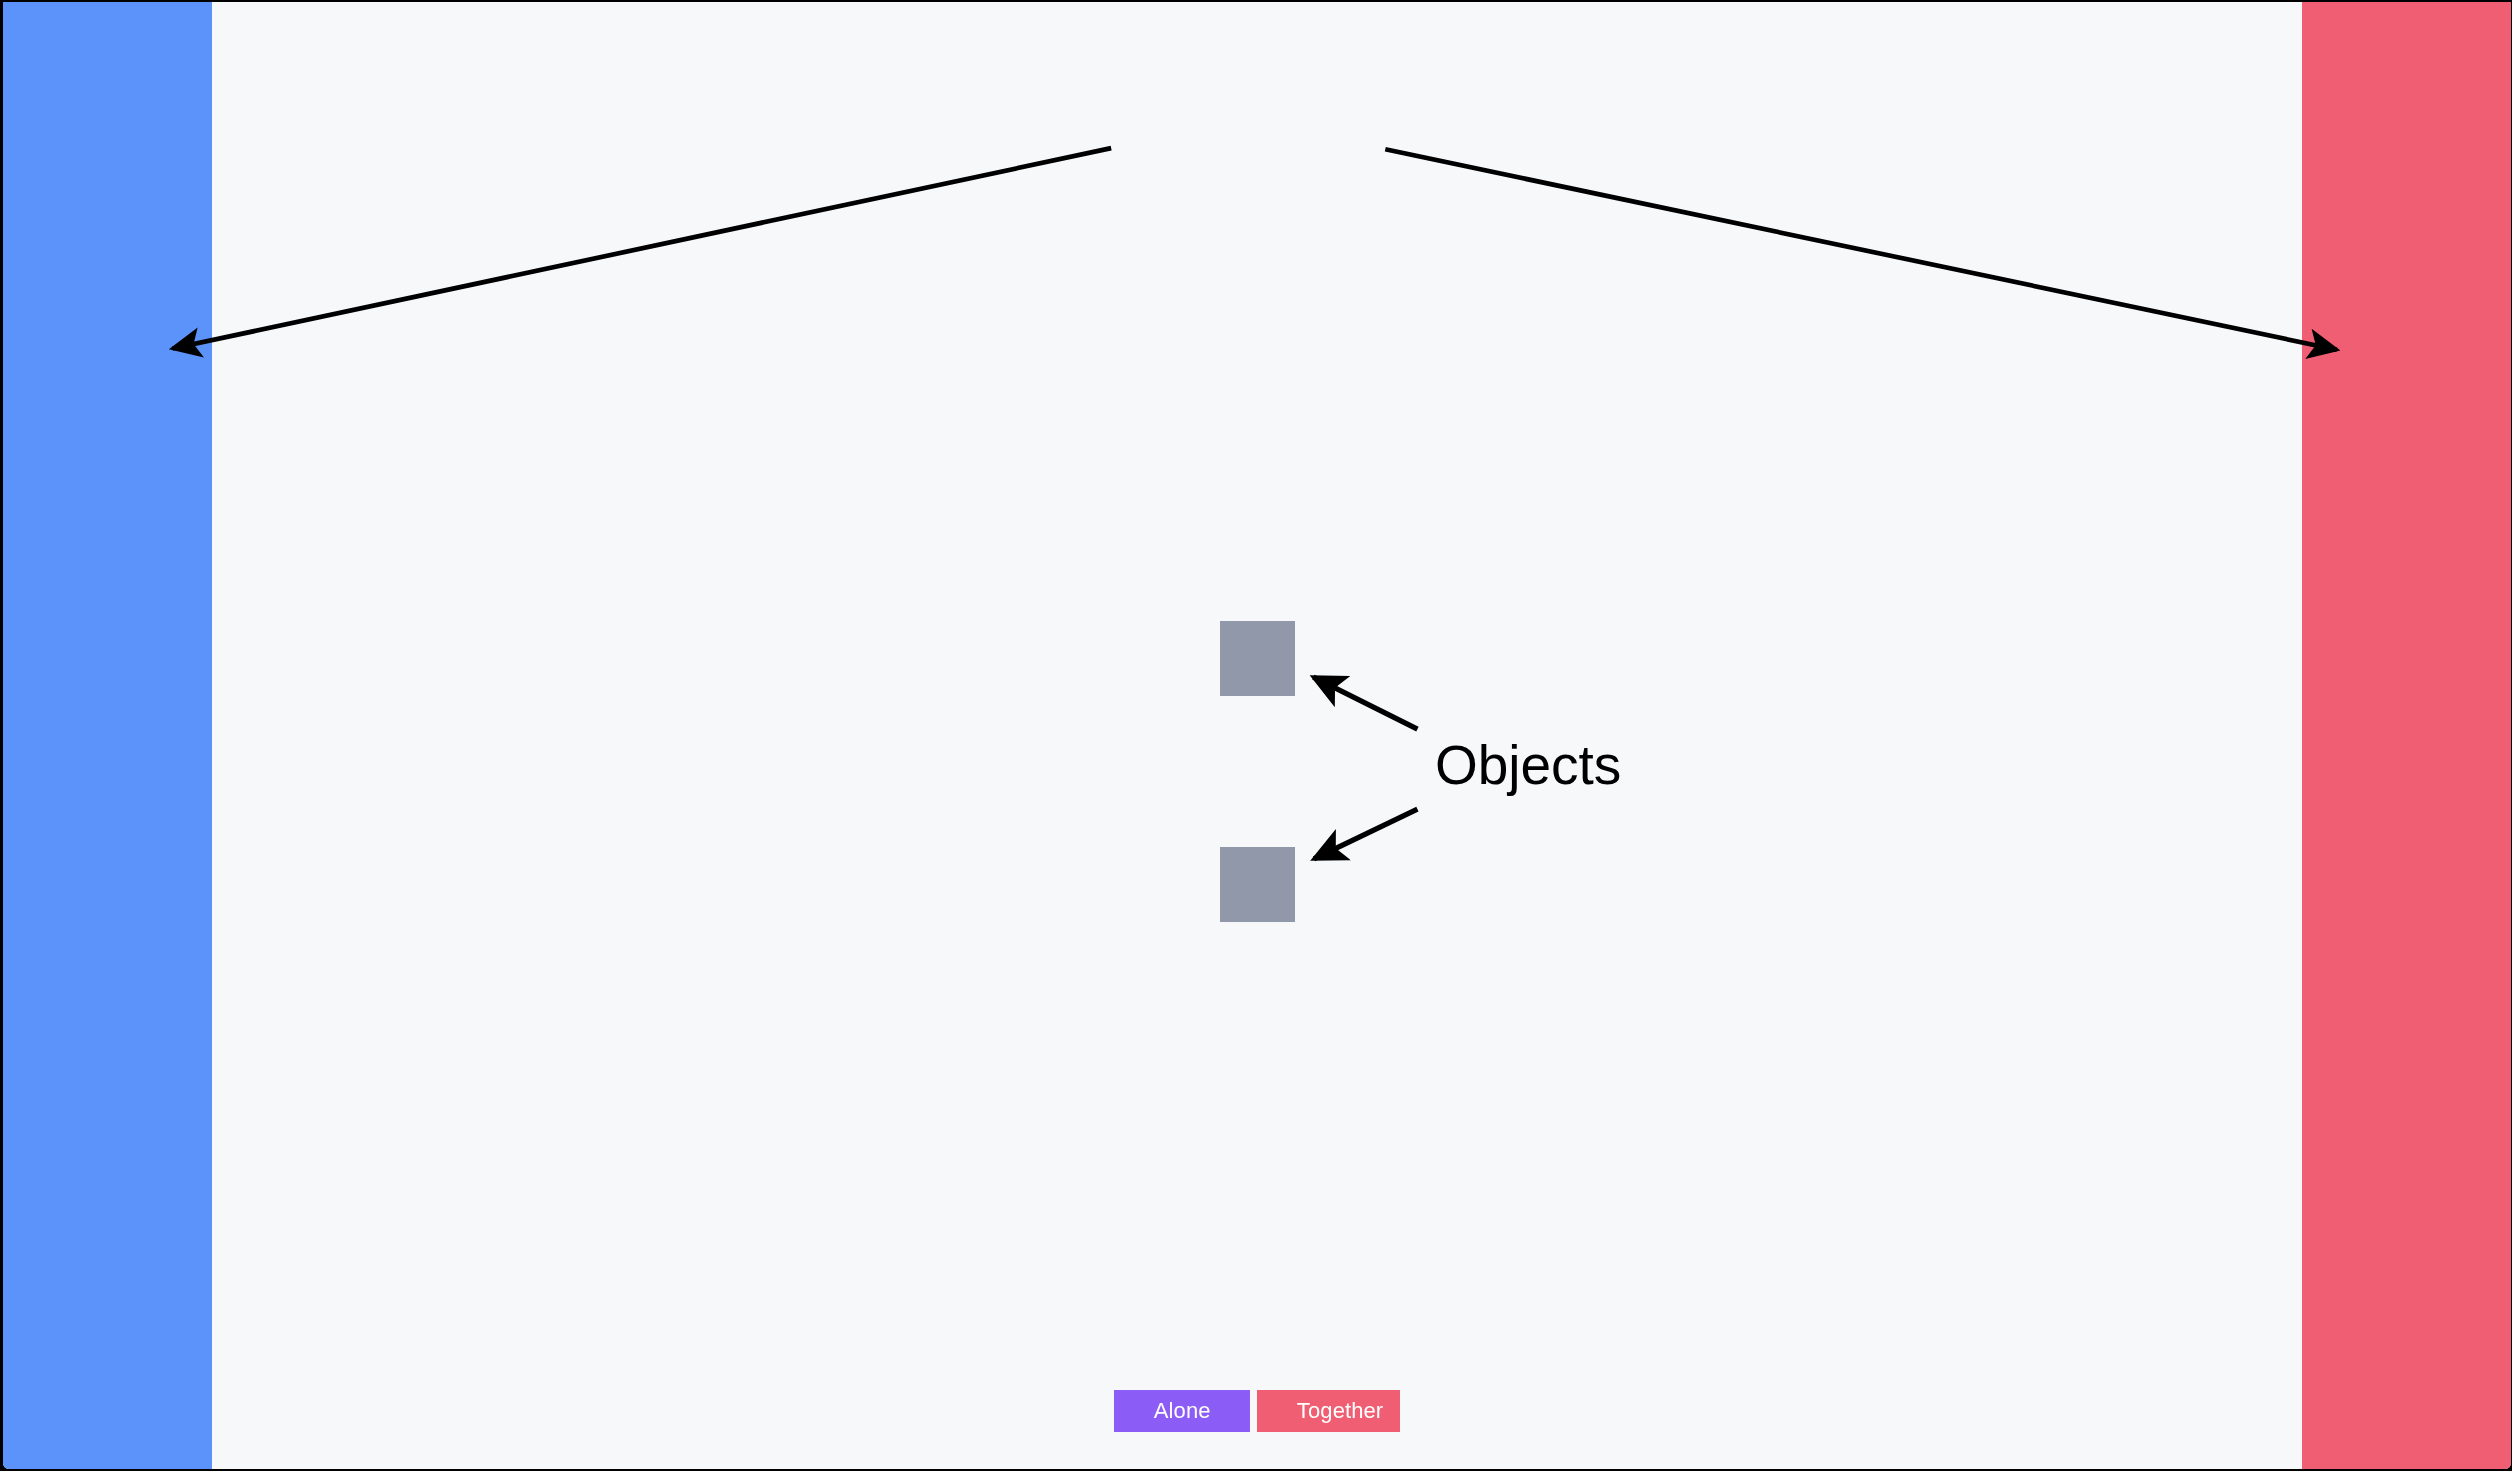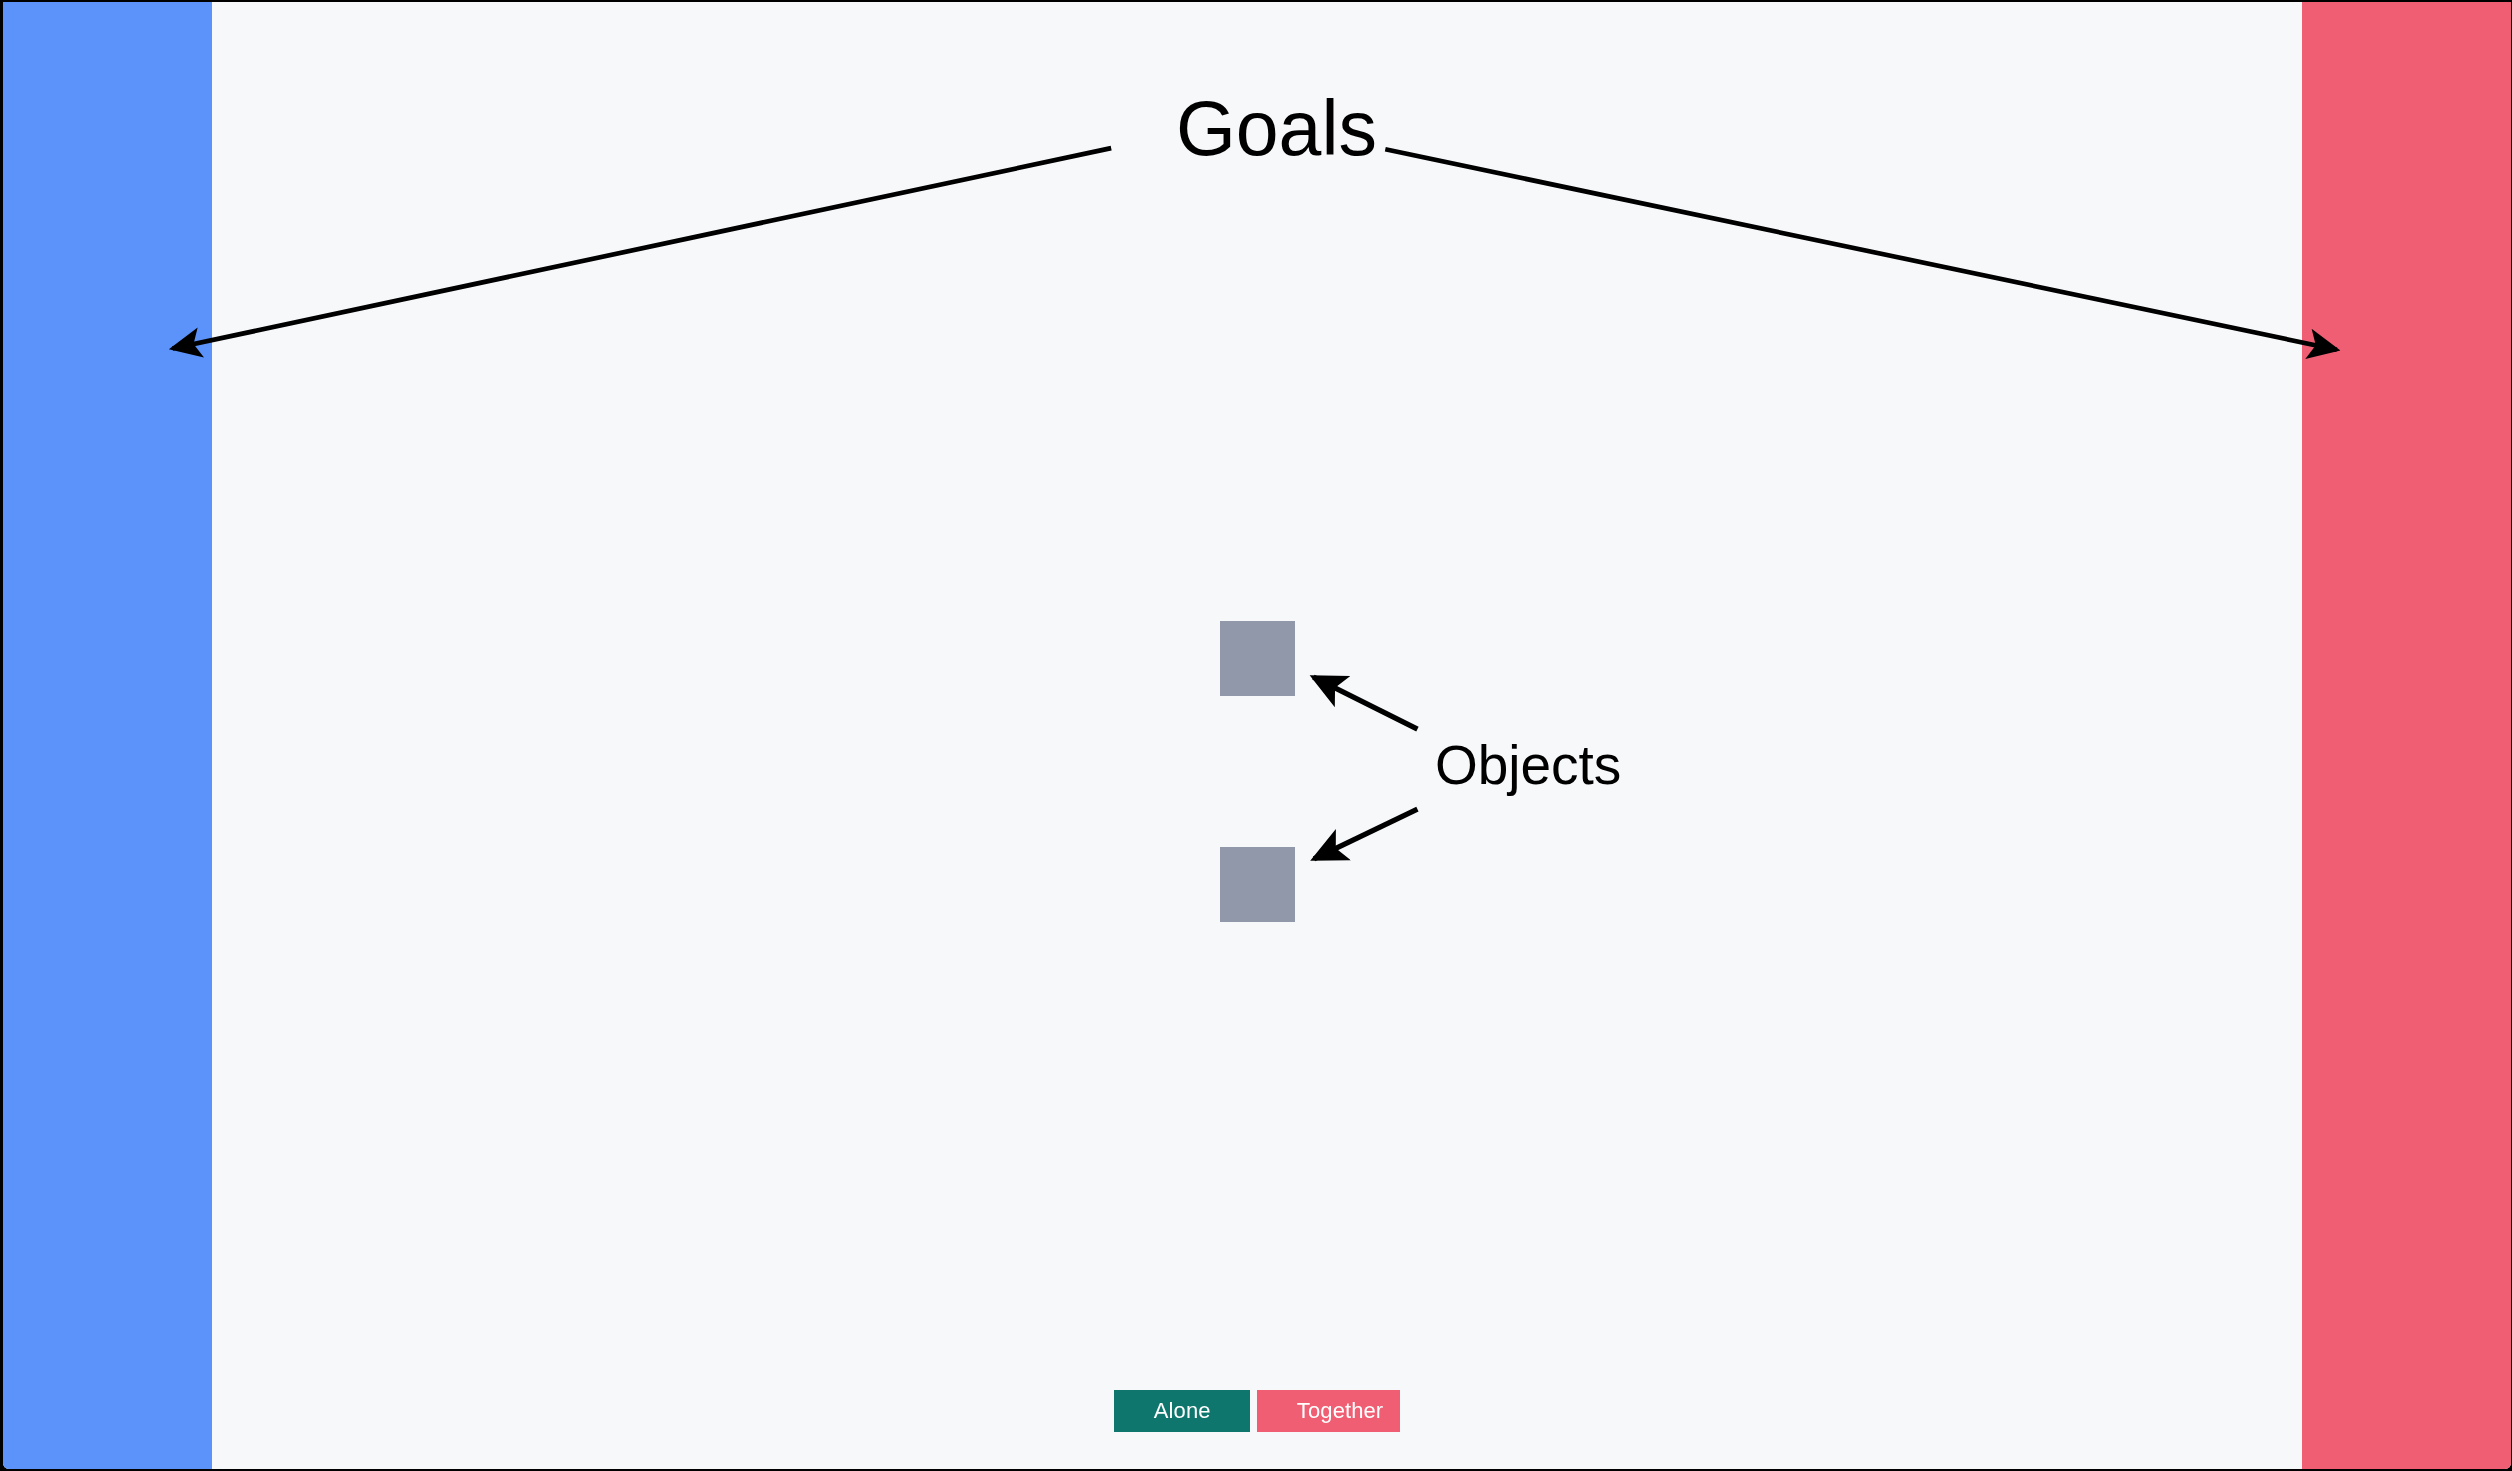--- a/index.html
+++ b/index.html
@@ -144,22 +144,21 @@
 
     <line x1="1896" y1="250" x2="290" y2="593" stroke="#000000" stroke-width="8" marker-end="url(#arrowhead)"></line>
 
     <line x1="2365" y1="252" x2="3993" y2="595" stroke="#000000" stroke-width="8" marker-end="url(#arrowhead)"></line>
 
     <line x1="2420" y1="1244" x2="2242" y2="1155" stroke="#000000" stroke-width="9" marker-end="url(#arrowhead)"></line>
 
     <line x1="2420" y1="1381" x2="2243" y2="1466" stroke="#000000" stroke-width="9" marker-end="url(#arrowhead)"></line>
   </svg>
 
-  <div class="annotation-label" id="goals-label">Goals</div>
   <div class="annotation-label" id="objects-label">Objects</div>
 
   <div id="control-bar">
-    <button class="mode-button" id="alone-button" style="background: #0f766e; color: rgb(255, 255, 255);">Alone</button>
+    <button class="mode-button" id="alone-button" style="background: #8b5cf6; color: rgb(255, 255, 255);">Alone</button>
     <button class="mode-button" id="together-button" style="background: rgb(239, 94, 114); color: rgb(255, 255, 255); padding-left: 24px;">Together</button>
   </div>
 
 </div>
 
 
 </body></html>

